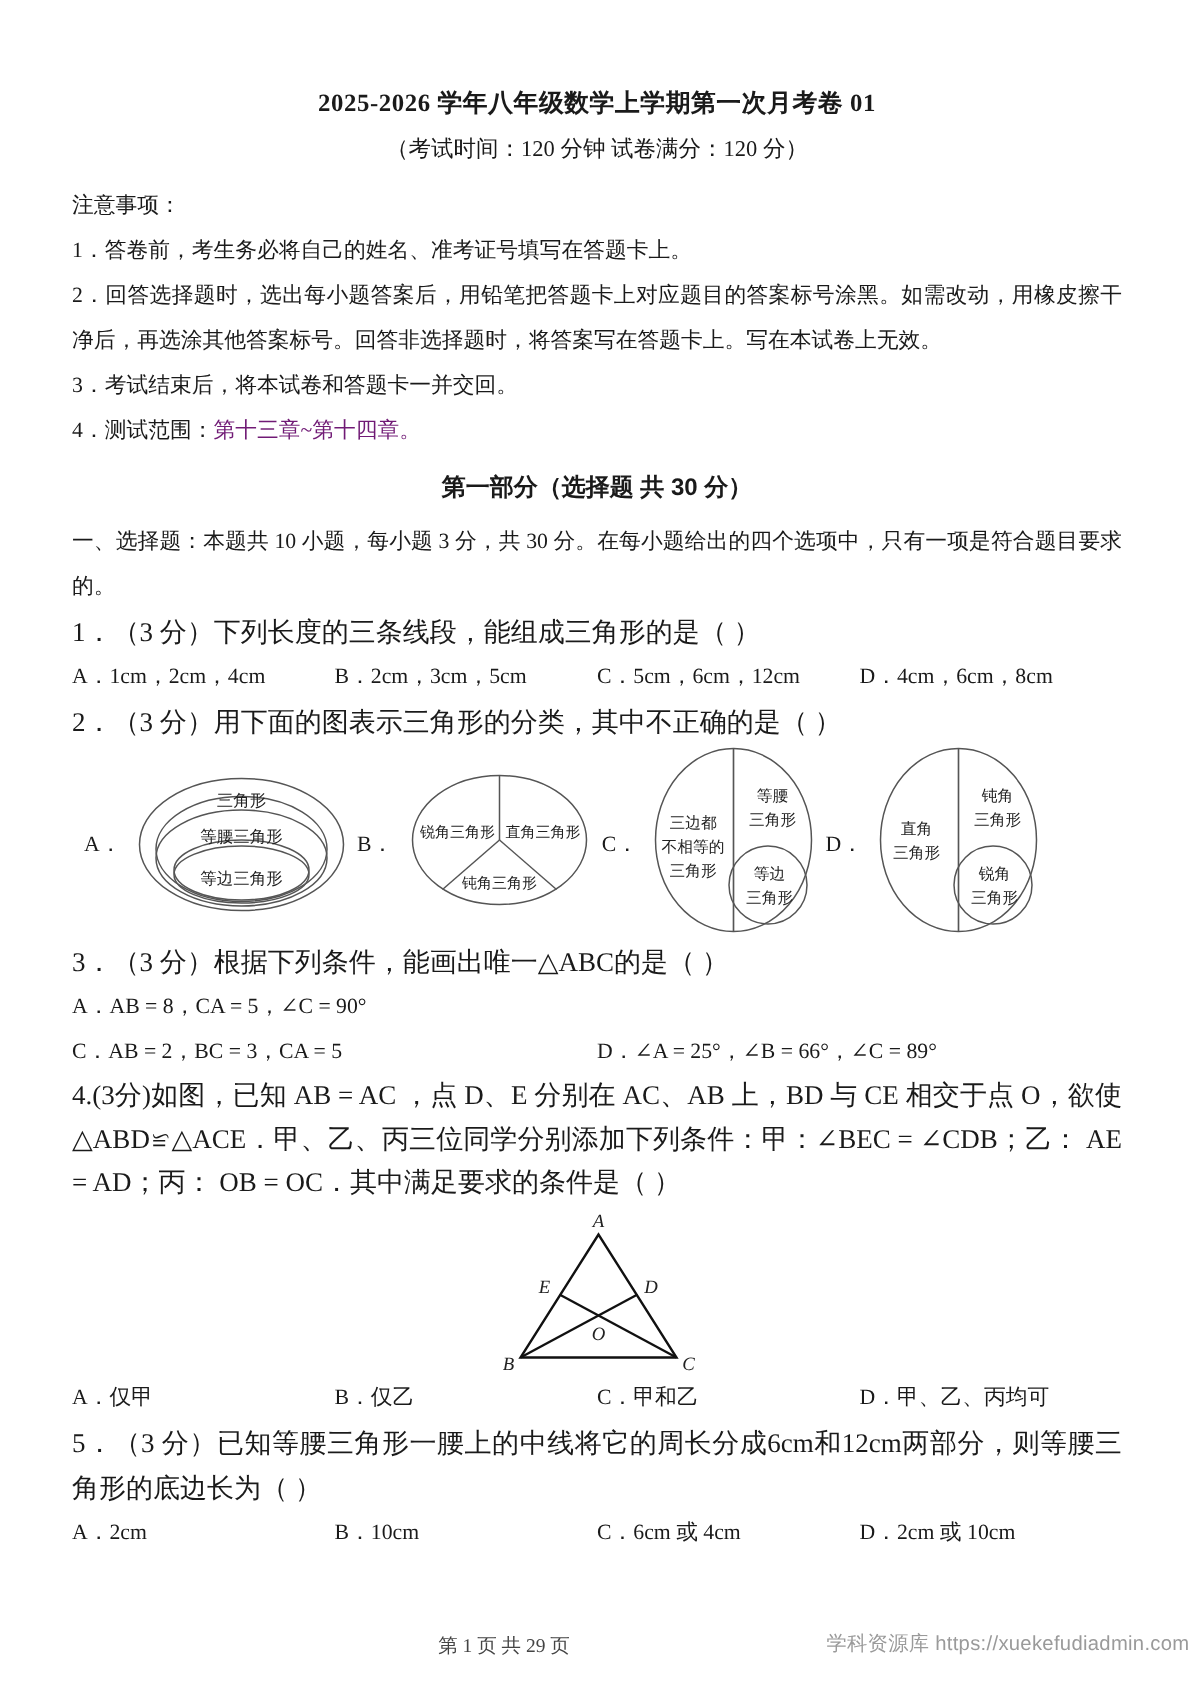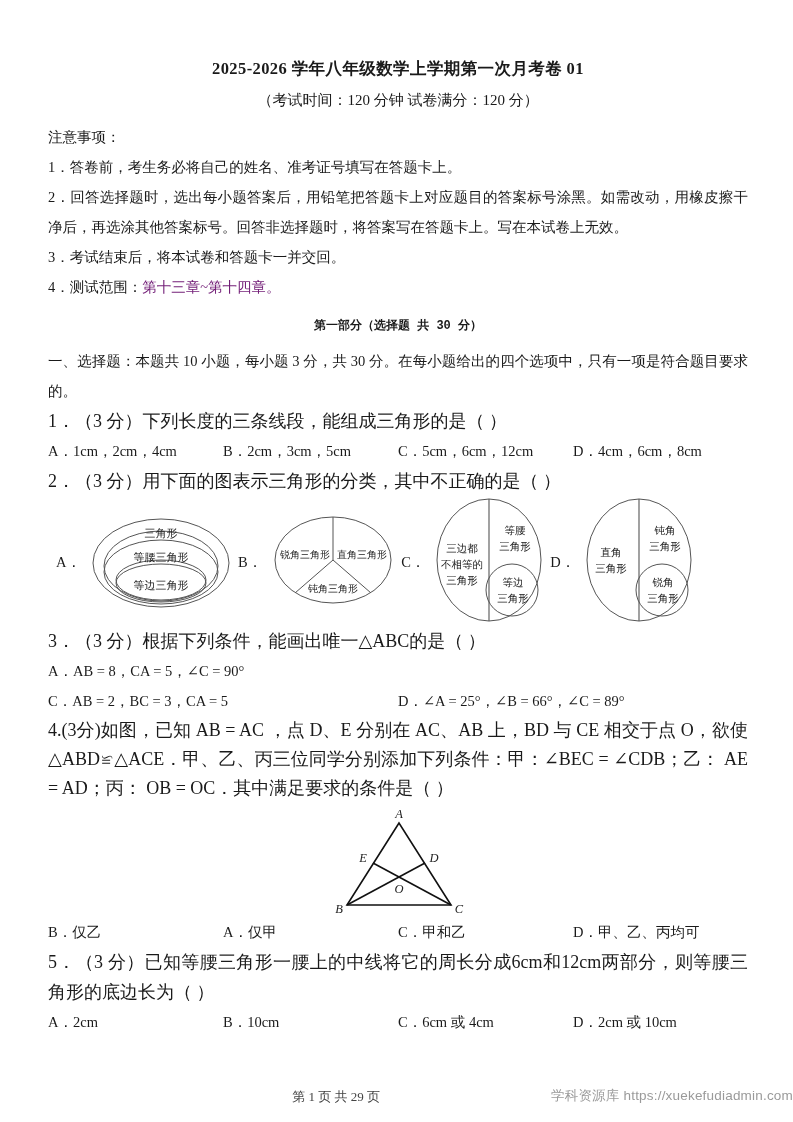--- a/index.html
+++ b/index.html
@@ -47,25 +47,25 @@
     font-size: 14.5px;
     line-height: 30px;
     margin: 0;
     text-align: justify;
   }
   .red {
     color: #701a75;
   }
   .part-title {
     text-align: center;
-    font-size: 12px;
+    font-size: 16px;
     font-weight: bold;
     line-height: 36px;
     margin: 6px 0 2px 0;
-    font-family: Liberation Mono, monospace;
+    font-family: Liberation Sans, sans-serif;
   }
   .section-intro {
     font-size: 14.5px;
     line-height: 30px;
     margin: 0;
     text-align: justify;
   }
   
   .q-stem {
     font-size: 18px;
@@ -243,22 +243,22 @@
       <text x="76" y="13" font-size="12.5" font-style="italic" text-anchor="middle">A</text>
       <text x="40" y="57" font-size="12.5" font-style="italic" text-anchor="middle">E</text>
       <text x="111" y="57" font-size="12.5" font-style="italic" text-anchor="middle">D</text>
       <text x="76" y="88" font-size="12.5" font-style="italic" text-anchor="middle">O</text>
       <text x="16" y="108" font-size="12.5" font-style="italic" text-anchor="middle">B</text>
       <text x="136" y="108" font-size="12.5" font-style="italic" text-anchor="middle">C</text>
     </svg>
   </div>
 
   <div class="opt-row inline-4">
+    <span class="opt-cell-1of4">A．仅甲</span>
     <span class="opt-cell-1of4">B．仅乙</span>
-    <span class="opt-cell-1of4">A．仅甲</span>
     <span class="opt-cell-1of4">C．甲和乙</span>
     <span class="opt-cell-1of4">D．甲、乙、丙均可</span>
   </div>
 
   <div class="q-stem"><span>5．</span><span>（3 分）</span><span>已知等腰三角形一腰上的中线将它的周长分成6cm和12cm两部分，则等腰三角形的底边长为（  ）</span></div>
   <div class="opt-row inline-4">
     <span class="opt-cell-1of4">A．2cm</span>
     <span class="opt-cell-1of4">B．10cm</span>
     <span class="opt-cell-1of4">C．6cm 或 4cm</span>
     <span class="opt-cell-1of4">D．2cm 或 10cm</span>

